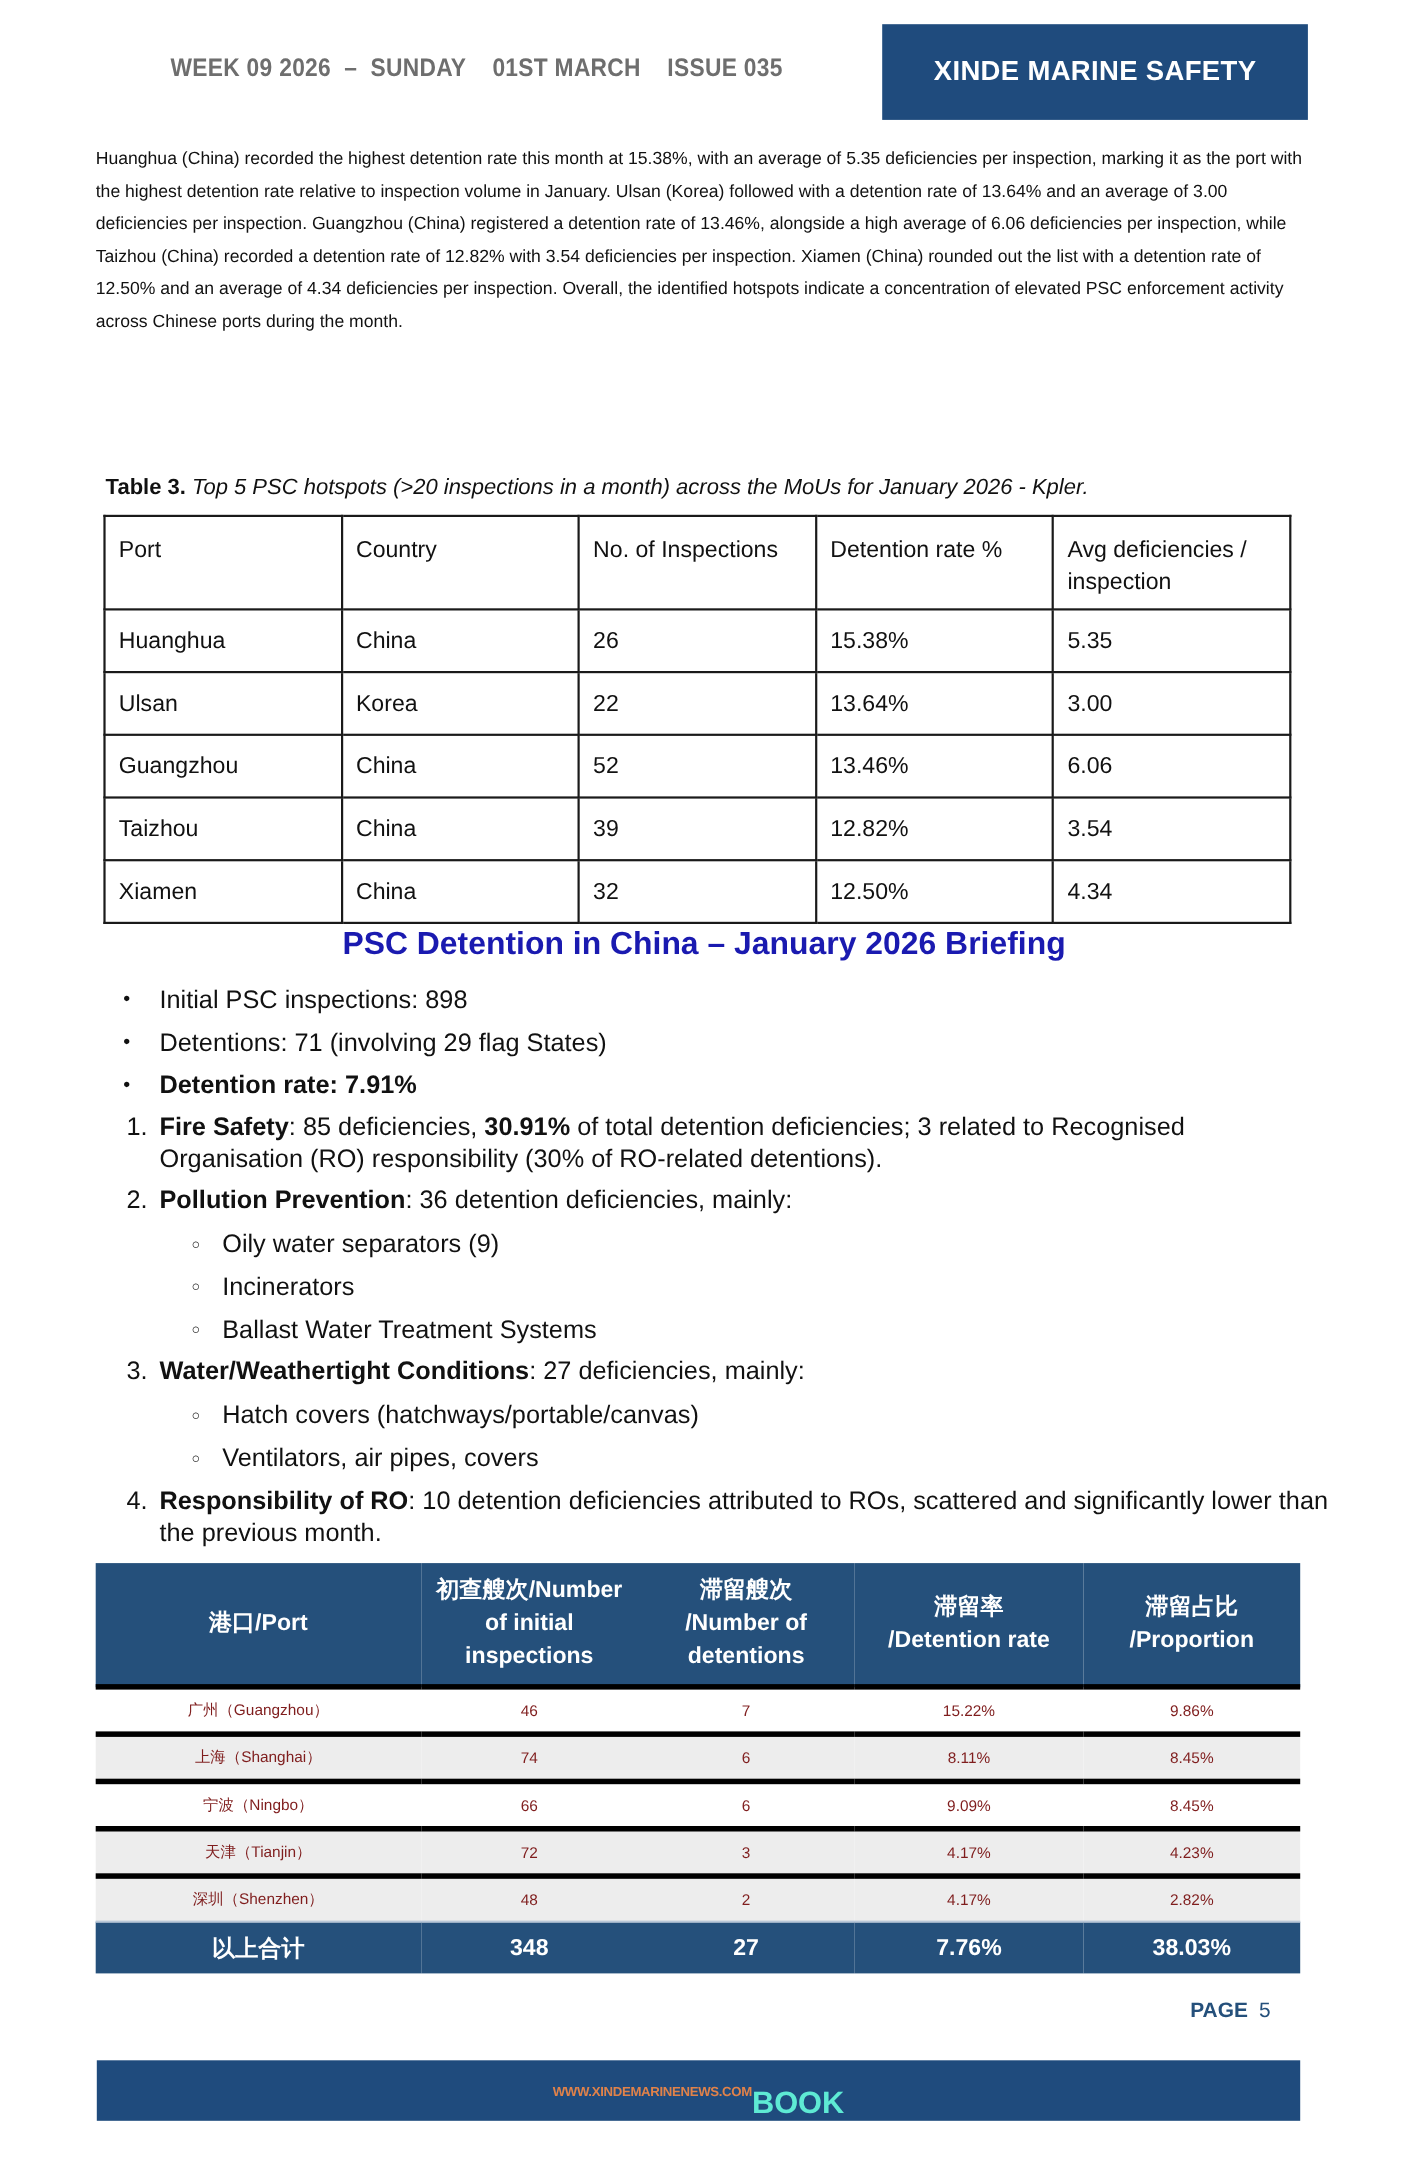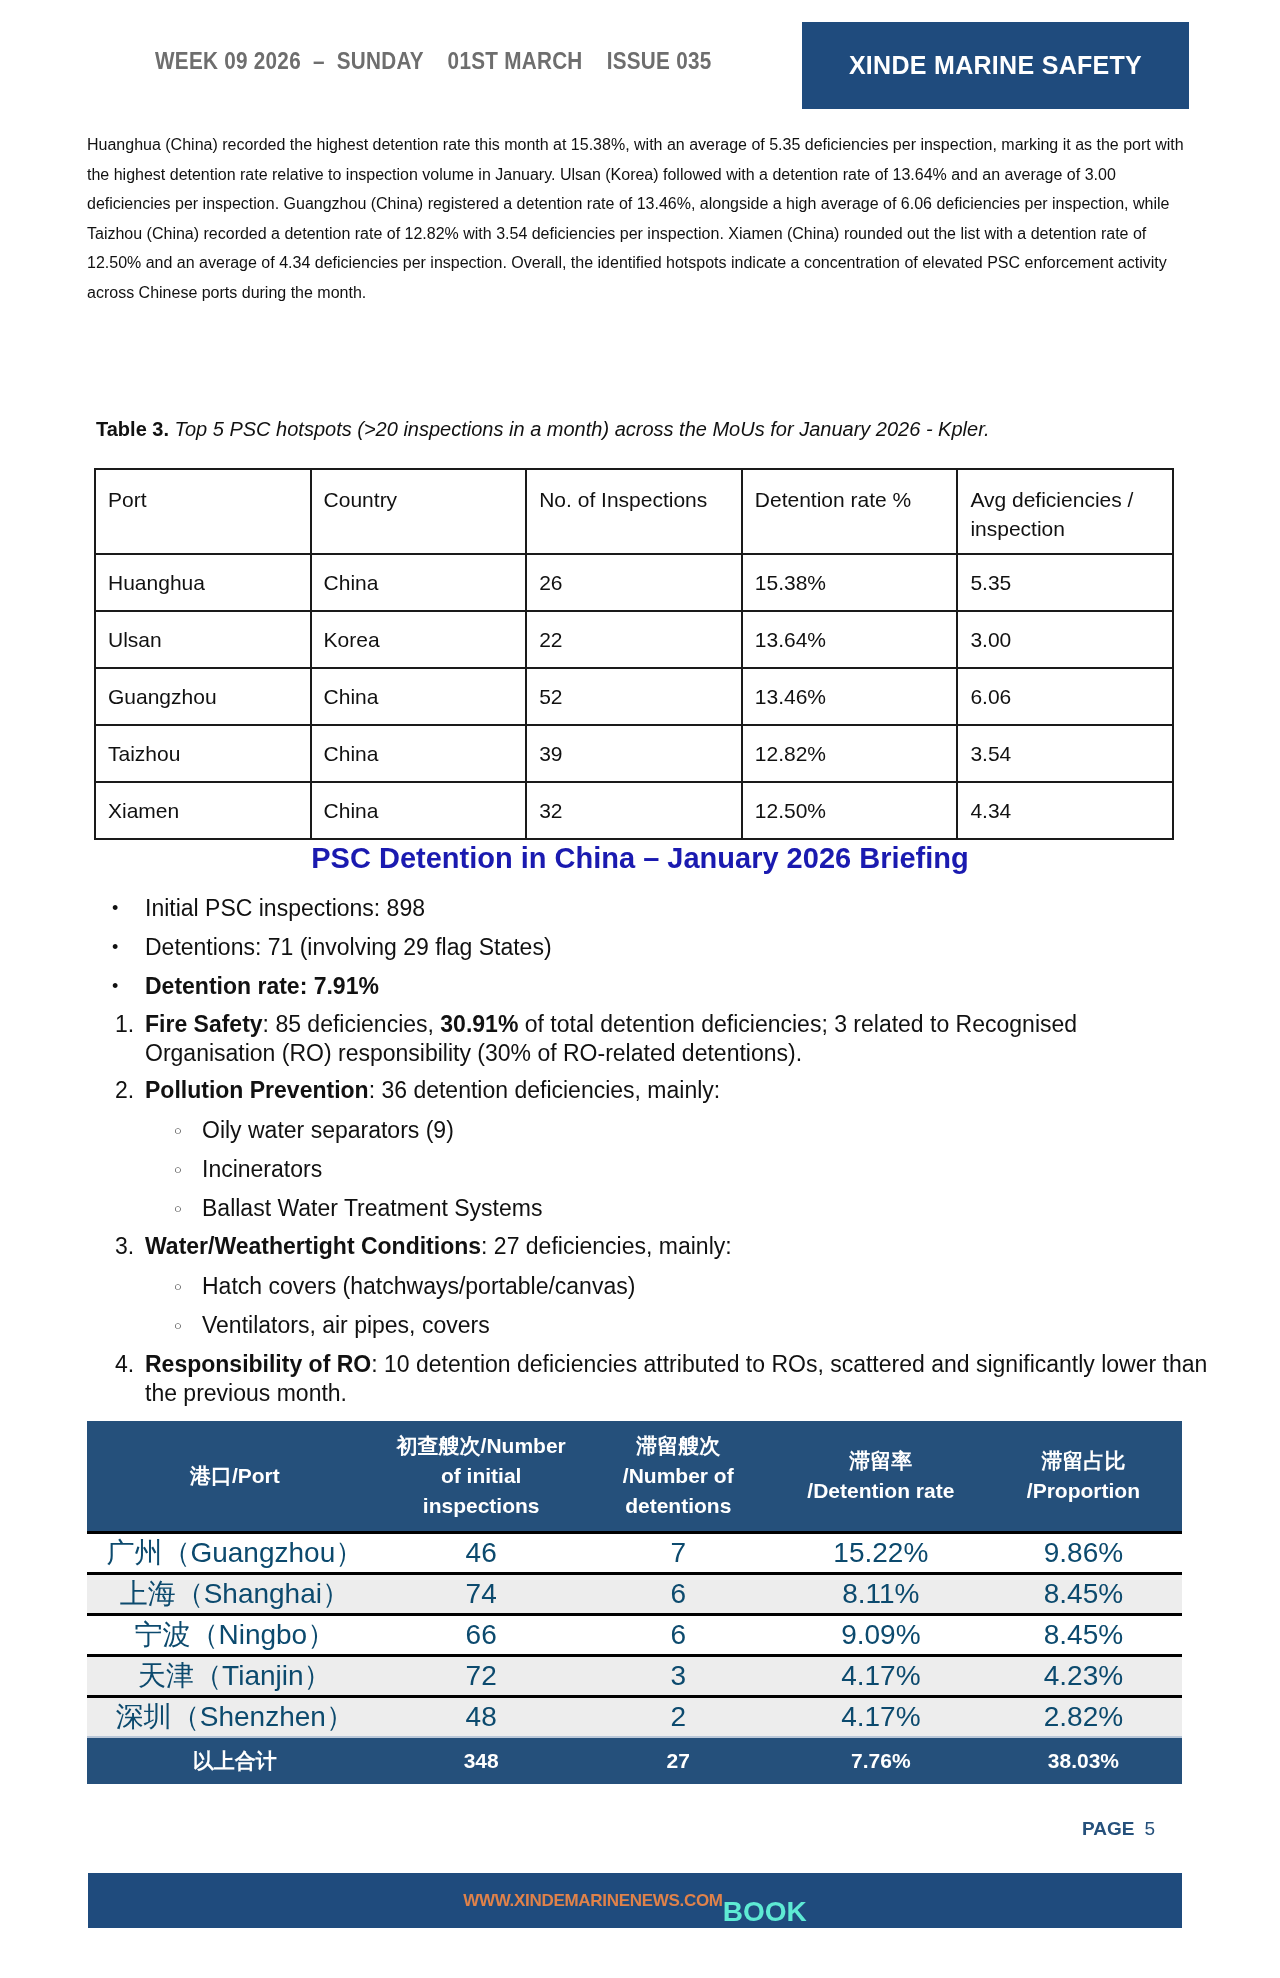--- a/index.html
+++ b/index.html
@@ -1,46 +1,46 @@
 <!DOCTYPE html>
 <html><head>
 <meta charset="utf-8">
 <style>
   html, body { margin:0; padding:0; background:#ffffff; }
   body { width:1280px; height:1978px; position:relative; font-family:"Liberation Sans", sans-serif; color:#111; overflow:hidden; }
   .header-left { position:absolute; left:155px; top:48px; font-family:"Liberation Sans", sans-serif; font-weight:bold; font-size:23px; color:#6e6e6e; letter-spacing:0.3px; white-space:pre; transform:scaleX(0.9); transform-origin:left center; }
   .header-brand { position:absolute; left:802px; top:22px; width:387px; height:87px; background:#1f4b7d; color:#fff; display:flex; align-items:center; justify-content:center; font-weight:bold; font-size:25px; letter-spacing:0.3px; }
   .intro { position:absolute; left:87px; top:130px; width:1110px; font-size:16px; line-height:29.5px; color:#111; }
-  .caption { position:absolute; left:96px; top:418px; font-size:20px; color:#111; }
+  .caption { position:absolute; left:96px; top:432px; font-size:20px; color:#111; }
   .caption b { font-weight:bold; }
   .caption i { font-style:italic; }
   table.t3 { position:absolute; left:94px; top:468px; width:1080px; border-collapse:collapse; font-size:21px; }
   table.t3 td, table.t3 th { border:2px solid #1a1a1a; text-align:left; vertical-align:top; padding:14px 12px 10px 12px; font-weight:normal; }
   table.t3 th { height:58px; line-height:29px; padding-top:15px; }
   table.t3 td { height:29px; padding-top:16px; padding-bottom:10px; }
   table.t3 col.c1 { width:215px; } table.t3 col.c2 { width:215px; } table.t3 col.c3 { width:215px; } table.t3 col.c4 { width:215px; } table.t3 col.c5 { width:215px; }
   .briefing-title { position:absolute; left:0; width:1280px; top:842px; text-align:center; font-weight:bold; font-size:29px; color:#1a1ab0; }
   .blist { position:absolute; left:112px; top:893px; width:1100px; font-size:23px; color:#111; }
   .blist .bi { position:relative; padding-left:33px; height:39px; line-height:30px; }
   .blist .bi .dot { position:absolute; left:0; top:0; font-size:18px; }
   .olist { position:absolute; left:112px; width:1100px; font-size:23px; color:#111; line-height:29px; }
   .oi { position:relative; padding-left:33px; }
   .oi .num { position:absolute; left:3px; top:0; }
   .sub { position:relative; padding-left:90px; height:39px; line-height:30px; }
   .sub .circ { position:absolute; left:62px; top:1px; font-size:13px; }
   table.t4 { position:absolute; left:87px; top:1421px; width:1095px; border-collapse:collapse; font-family:"Liberation Sans", sans-serif; }
   table.t4 th { background:#25507b; color:#fff; font-weight:bold; font-size:21px; line-height:30px; height:110px; padding:0 4px; text-align:center; }
-  table.t4 td { text-align:center; font-size:28px; height:38px; padding:0; color:#0c4a6e; border-top:3px solid #000000; }
+  table.t4 td { text-align:center; font-size:14px; height:38px; padding:0; color:#7f1d1d; border-top:5px solid #000000; }
   table.t4 tr.odd td { background:#ffffff; }
   table.t4 tr.even td { background:#ededed;margin-left:45px; }
   table.t4 tr.total td { background:#25507b; color:#fff; font-weight:bold; height:46px; font-size:21px; border-top:2px solid #b9c7d8; }
   .page-no { position:absolute; left:1082px; top:1818px; font-weight:bold; font-size:19px; color:#25507b; }
   .page-no .n { margin-left:10px; font-weight:normal; }
   .footer { position:absolute; left:88px; top:1873px; width:1094px; height:55px; background:#1f4b7d; display:flex; align-items:center; justify-content:center; }
-  .footer .url { color:#e0824a; font-size:17px; font-weight:bold; letter-spacing:-0.3px; }
+  .footer .url { color:#e0824a; font-size:12px; font-weight:bold; letter-spacing:-0.3px; }
   .footer .book { color:#5eead4; font-size:28px; font-weight:bold;margin-top:23px; }
 </style>
 </head>
 <body>
 
 <div class="header-left">WEEK 09 2026  –  SUNDAY    01ST MARCH    ISSUE 035</div>
 <div class="header-brand">
   <span>XINDE MARINE SAFETY</span>
 </div>
 

